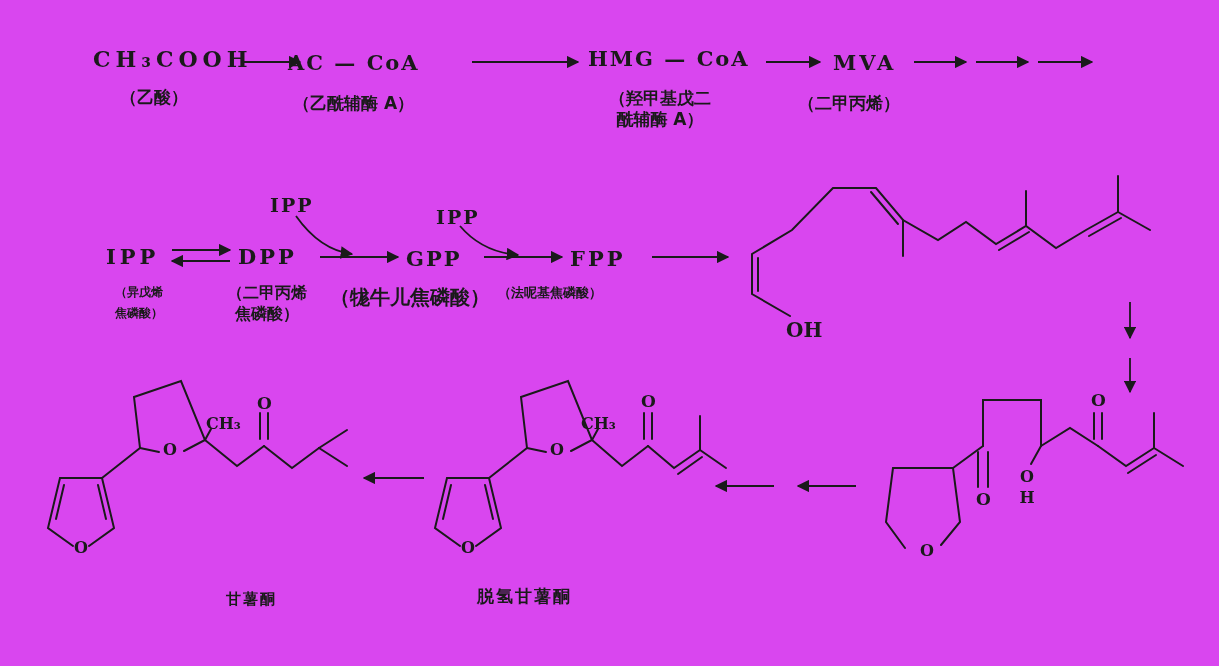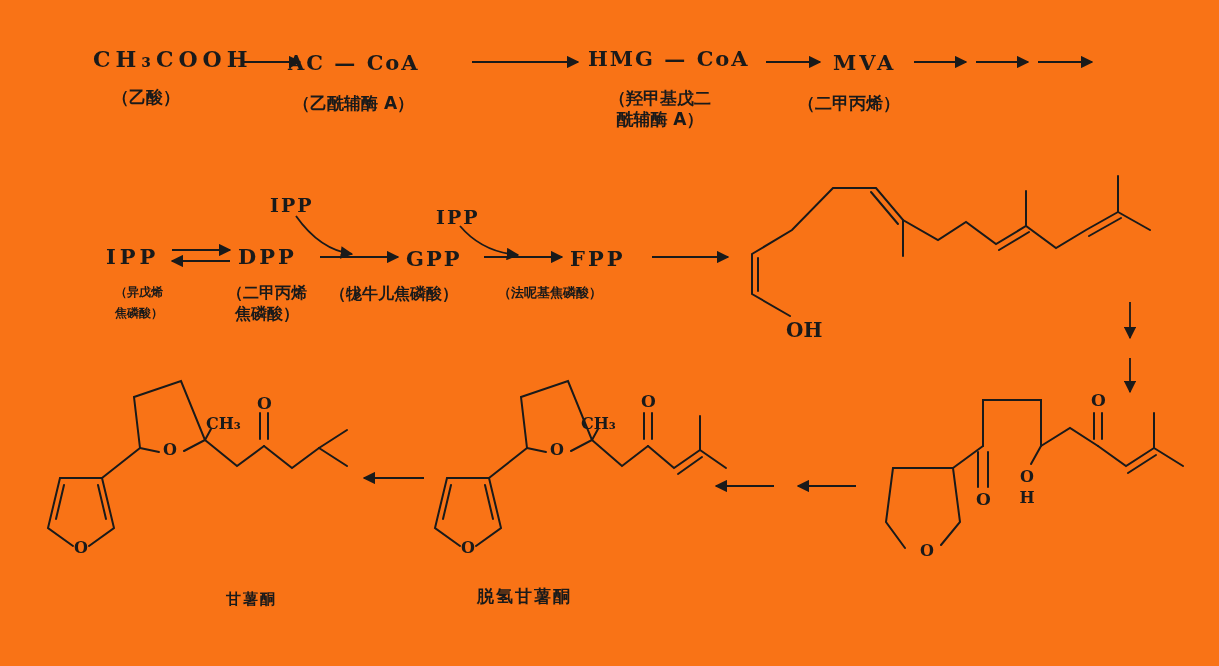--- a/index.html
+++ b/index.html
@@ -1,16 +1,16 @@
 <!DOCTYPE html>
 <html><head>
 <meta charset="utf-8">
 <style>
   html,body{margin:0;padding:0;background:#ddd;}
-  .canvas{position:relative;width:1219px;height:666px;background:#f97316;overflow:hidden;
+  .canvas{position:relative;width:1219px;height:666px;background:#d946ef;overflow:hidden;
           font-family:"Liberation Serif", serif;color:#1a1a1a;}
   .t{position:absolute;white-space:nowrap;}
   .formula{font-weight:700;font-family:"DejaVu Serif", serif;}
   .cn{font-weight:700;font-family:"DejaVu Sans", sans-serif;font-size:17px;}
   .atom{font-weight:700;font-family:"DejaVu Serif", serif;}
   .twoline{text-align:center;}
   .twoline span{display:block;line-height:21px;}
   svg.layer{position:absolute;left:0;top:0;}
   svg .bond{stroke:#1a1a1a;stroke-width:2;fill:none;stroke-linecap:round;}
   svg .arrow{stroke:#1a1a1a;stroke-width:1.8;fill:none;}
@@ -113,21 +113,21 @@
       <path class="bond" d="M205,440 L211,429"></path>
       <path class="bond" d="M205,440 L237,466 L264,446"></path>
       <path class="bond" d="M260,439 L260,413 M268,439 L268,413"></path>
       <path class="bond" d="M264,446 L292,468 L319,448"></path>
       <path class="bond" d="M319,448 L347,430"></path>
       <path class="bond" d="M319,448 L347,466"></path>
     </g>
   </svg>
 
   <div class="t formula" style="left:93px;top:46px;font-size:22px;letter-spacing:5px">CH₃COOH</div>
-  <div class="t cn" style="left:112px;top:86px">（乙酸）</div>
+  <div class="t cn" style="left:120px;top:86px">（乙酸）</div>
 
   <div class="t formula" style="left:288px;top:50px;font-size:21px;letter-spacing:2px">AC — CoA</div>
   <div class="t cn" style="left:293px;top:92px">（乙酰辅酶 A）</div>
 
   <div class="t cn twoline" style="left:585px;top:88px;width:150px">
     <span>（羟甲基戊二</span>
     <span>酰辅酶 A）</span>
   </div>
   <div class="t formula" style="left:588px;top:46px;font-size:21px;letter-spacing:2px">HMG — CoA</div>
 
@@ -143,21 +143,21 @@
   <div class="t formula" style="left:570px;top:246px;font-size:21px;letter-spacing:3px">FPP</div>
 
   <div class="t cn twoline" style="left:84px;top:282px;width:110px;font-size:12px">
     <span>（异戊烯</span>
     <span>焦磷酸）</span>
   </div>
   <div class="t cn twoline" style="left:212px;top:282px;width:110px;font-size:16px">
     <span>（二甲丙烯</span>
     <span>焦磷酸）</span>
   </div>
-  <div class="t cn" style="left:330px;top:284px;font-size:16px">（牻牛儿焦磷酸）</div>
+  <div class="t cn" style="left:330px;top:284px;font-size:20px">（牻牛儿焦磷酸）</div>
   <div class="t cn" style="left:498px;top:284px;font-size:13px">（法呢基焦磷酸）</div>
 
   <div class="t atom" style="left:786px;top:318px;font-size:20px">OH</div>
 
   <div class="t atom" style="left:206px;top:414px;font-size:16px">CH₃</div>
   <div class="t atom" style="left:257px;top:393px;font-size:17px">O</div>
   <div class="t atom" style="left:163px;top:440px;font-size:16px">O</div>
   <div class="t atom" style="left:74px;top:538px;font-size:16px">O</div>
   <div class="t cn" style="left:226px;top:590px;font-size:15px;letter-spacing:2px">甘薯酮</div>
 

